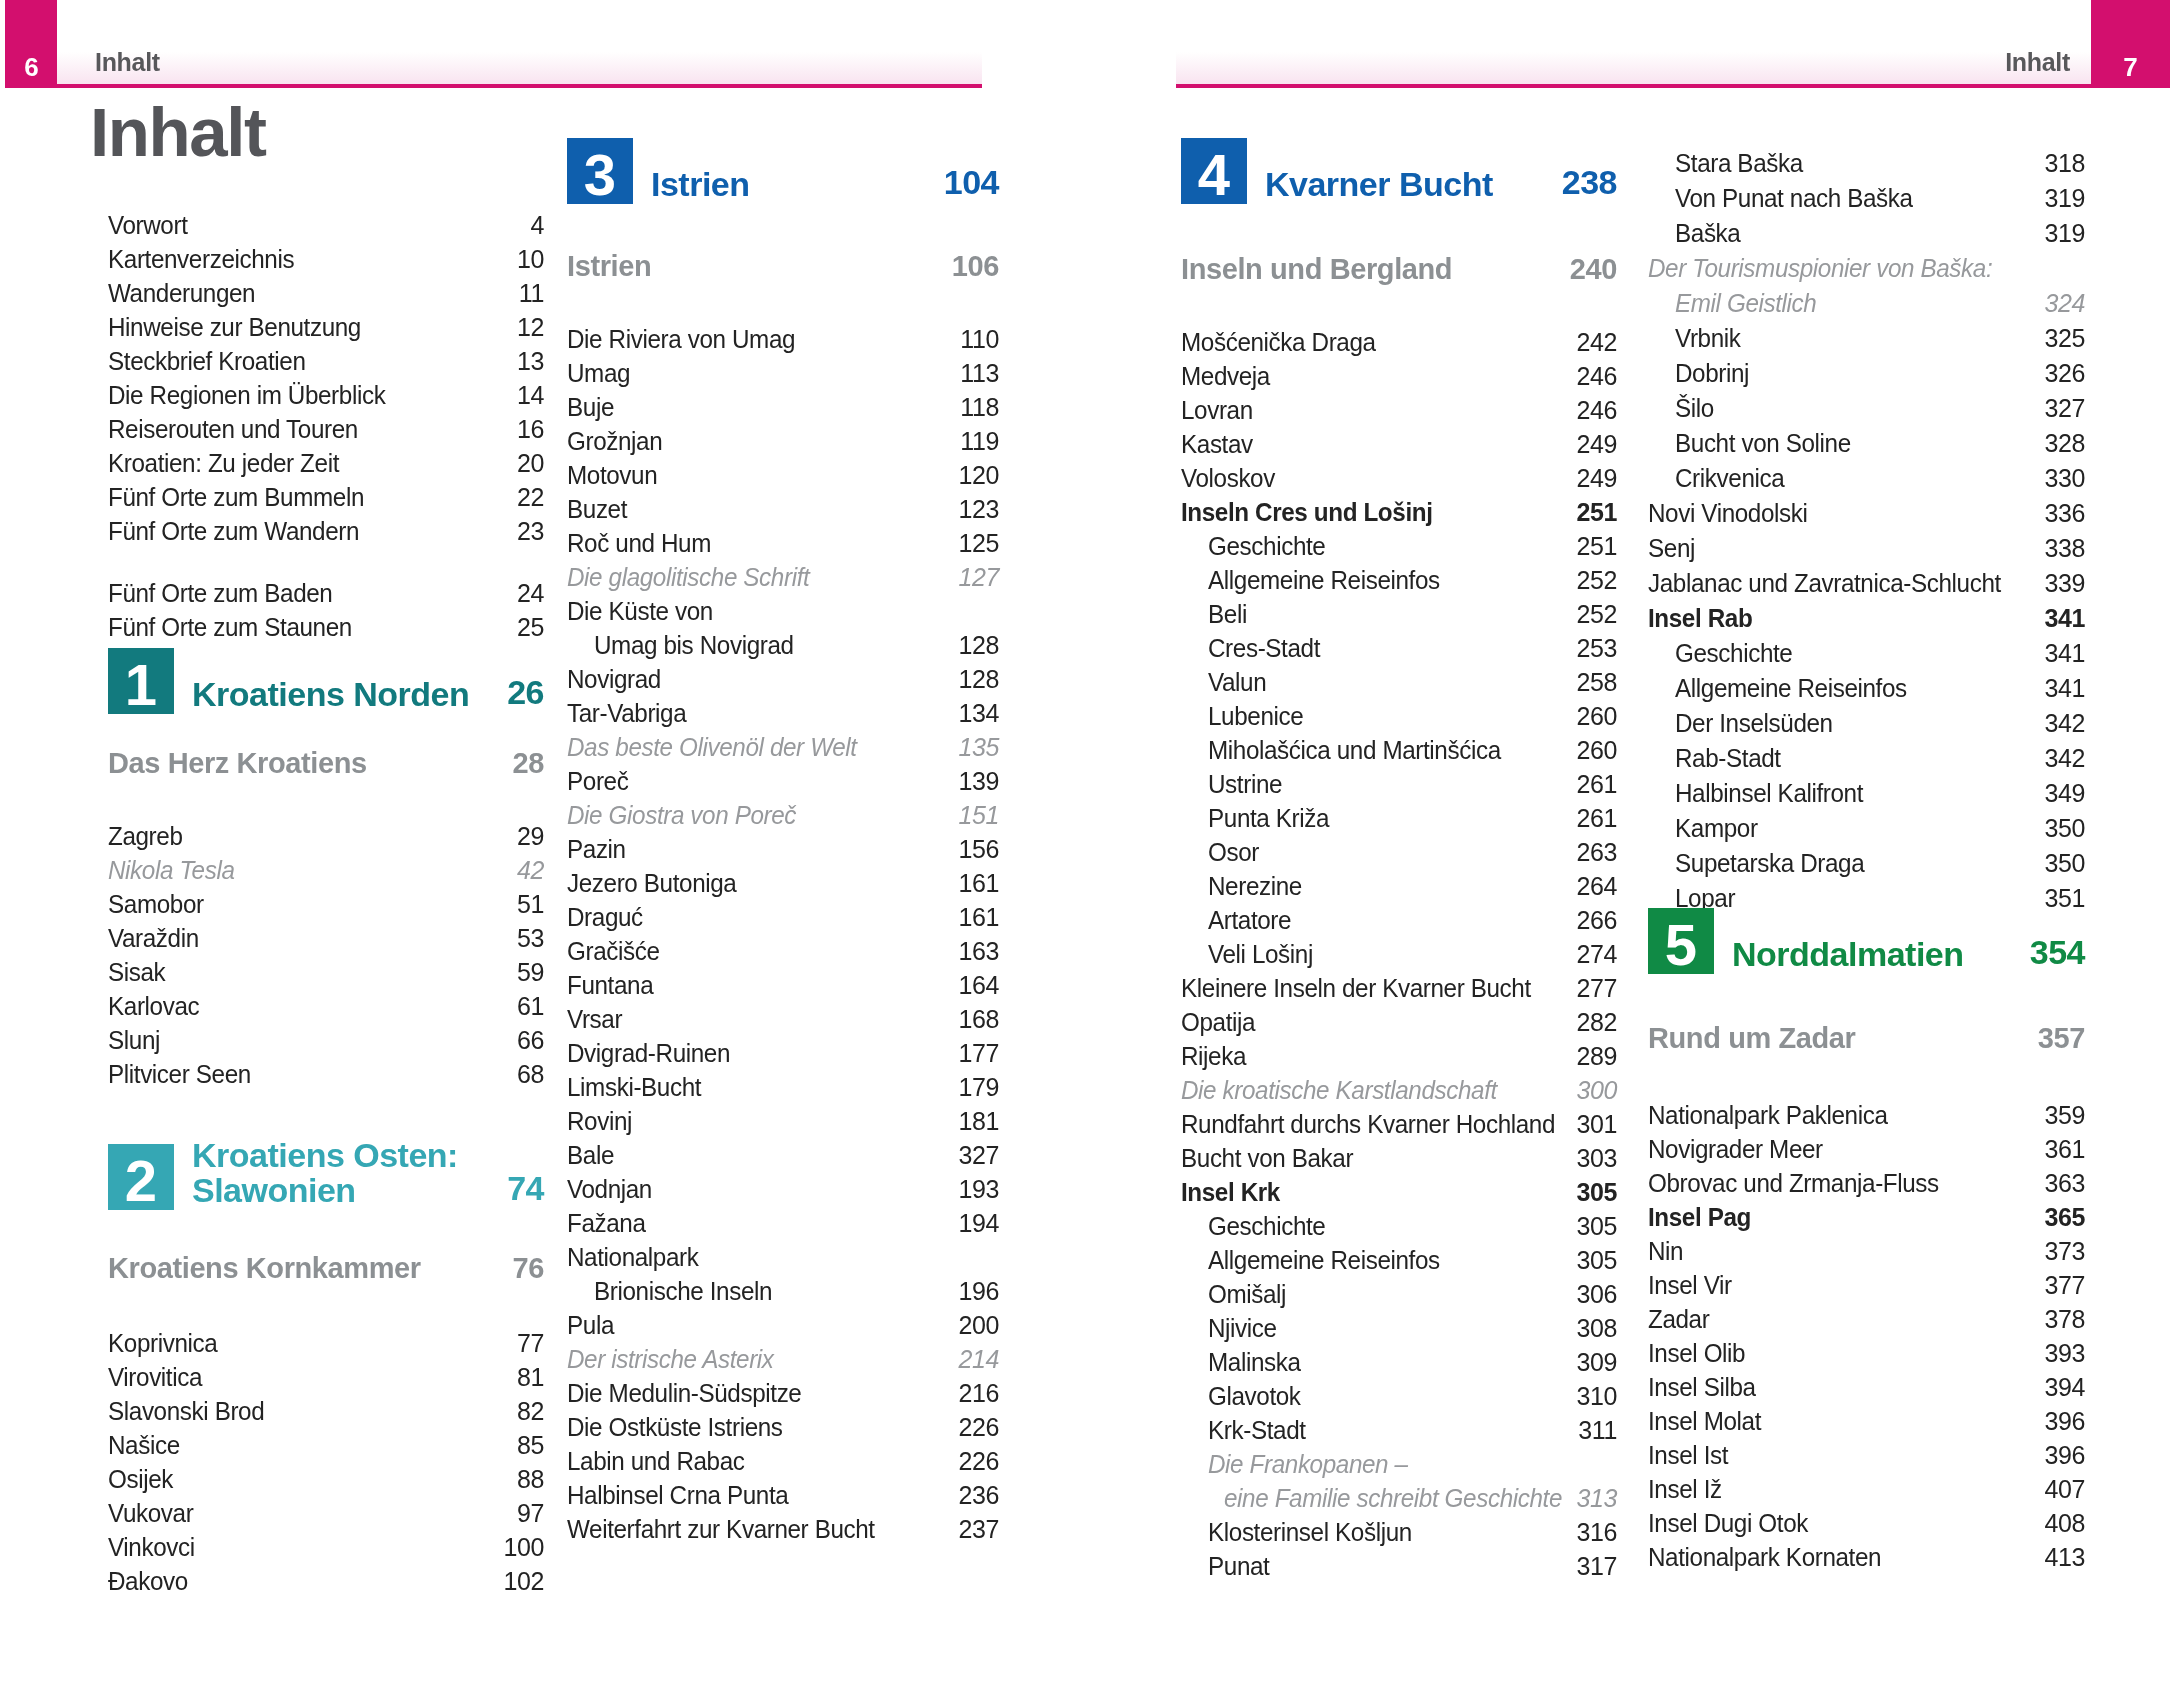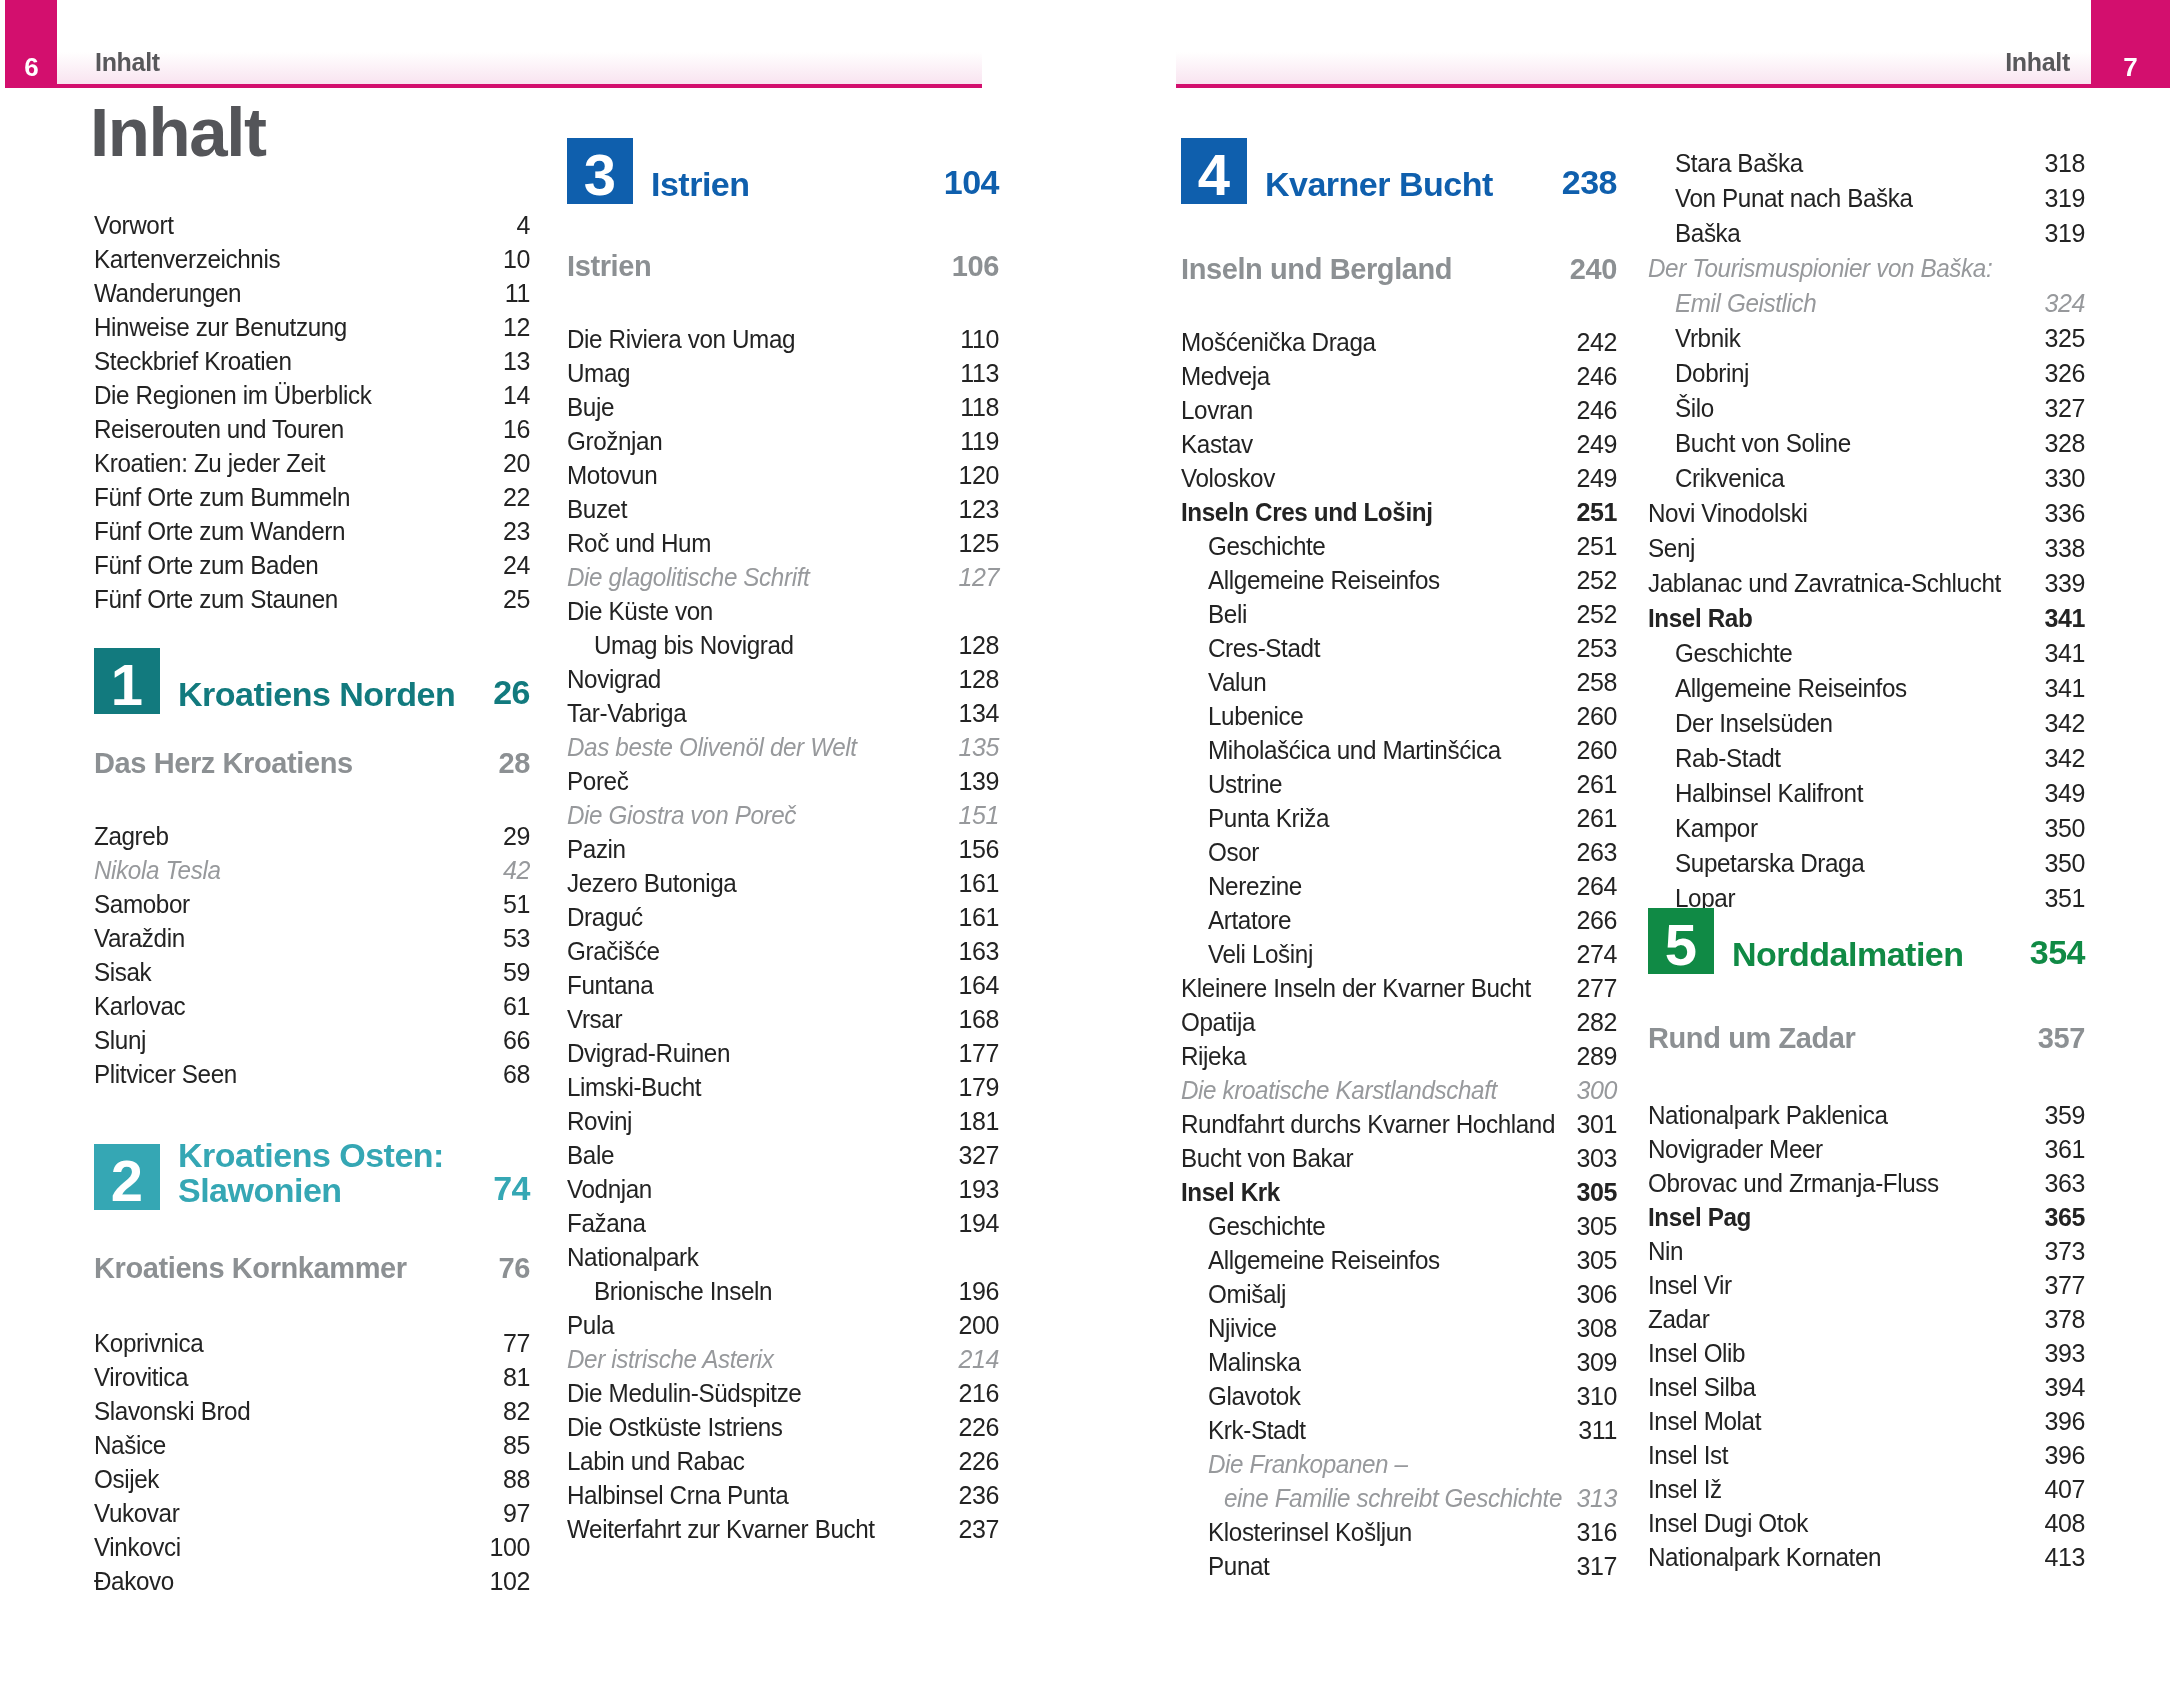--- a/index.html
+++ b/index.html
@@ -79,21 +79,21 @@
   <div class="pagebox right">
     <span>7</span>
   </div>
 
   <div class="hdr-label left">Inhalt</div>
   <div class="hdr-label right">Inhalt</div>
 
   <div class="big-title">Inhalt</div>
 
   <div id="columns">
-      <div class="col" style="left: 94px; width: 436px;">
+      <div class="col" style="left: 108px; width: 436px;">
         <div class="rows" style="top: 210px;">
           <div class="row" style="height: 34px;">
             <span class="lbl">Vorwort</span>
             <span class="pg">4</span>
           </div>
           <div class="row" style="height: 34px;">
             <span class="lbl">Kartenverzeichnis</span>
             <span class="pg">10</span>
           </div>
           <div class="row" style="height: 34px;">
@@ -121,21 +121,21 @@
             <span class="pg">20</span>
           </div>
           <div class="row" style="height: 34px;">
             <span class="lbl">Fünf Orte zum Bummeln</span>
             <span class="pg">22</span>
           </div>
           <div class="row" style="height: 34px;">
             <span class="lbl">Fünf Orte zum Wandern</span>
             <span class="pg">23</span>
           </div>
-          <div class="row" style="height: 34px;">
+          <div class="row" style="height: 34px; margin-top: 28px;">
             <span class="lbl">Fünf Orte zum Baden</span>
             <span class="pg">24</span>
           </div>
           <div class="row" style="height: 34px;">
             <span class="lbl">Fünf Orte zum Staunen</span>
             <span class="pg">25</span>
           </div>
         </div>
         <div class="sec sec-teal" style="top: 648px;">
           <div class="sec-box">

